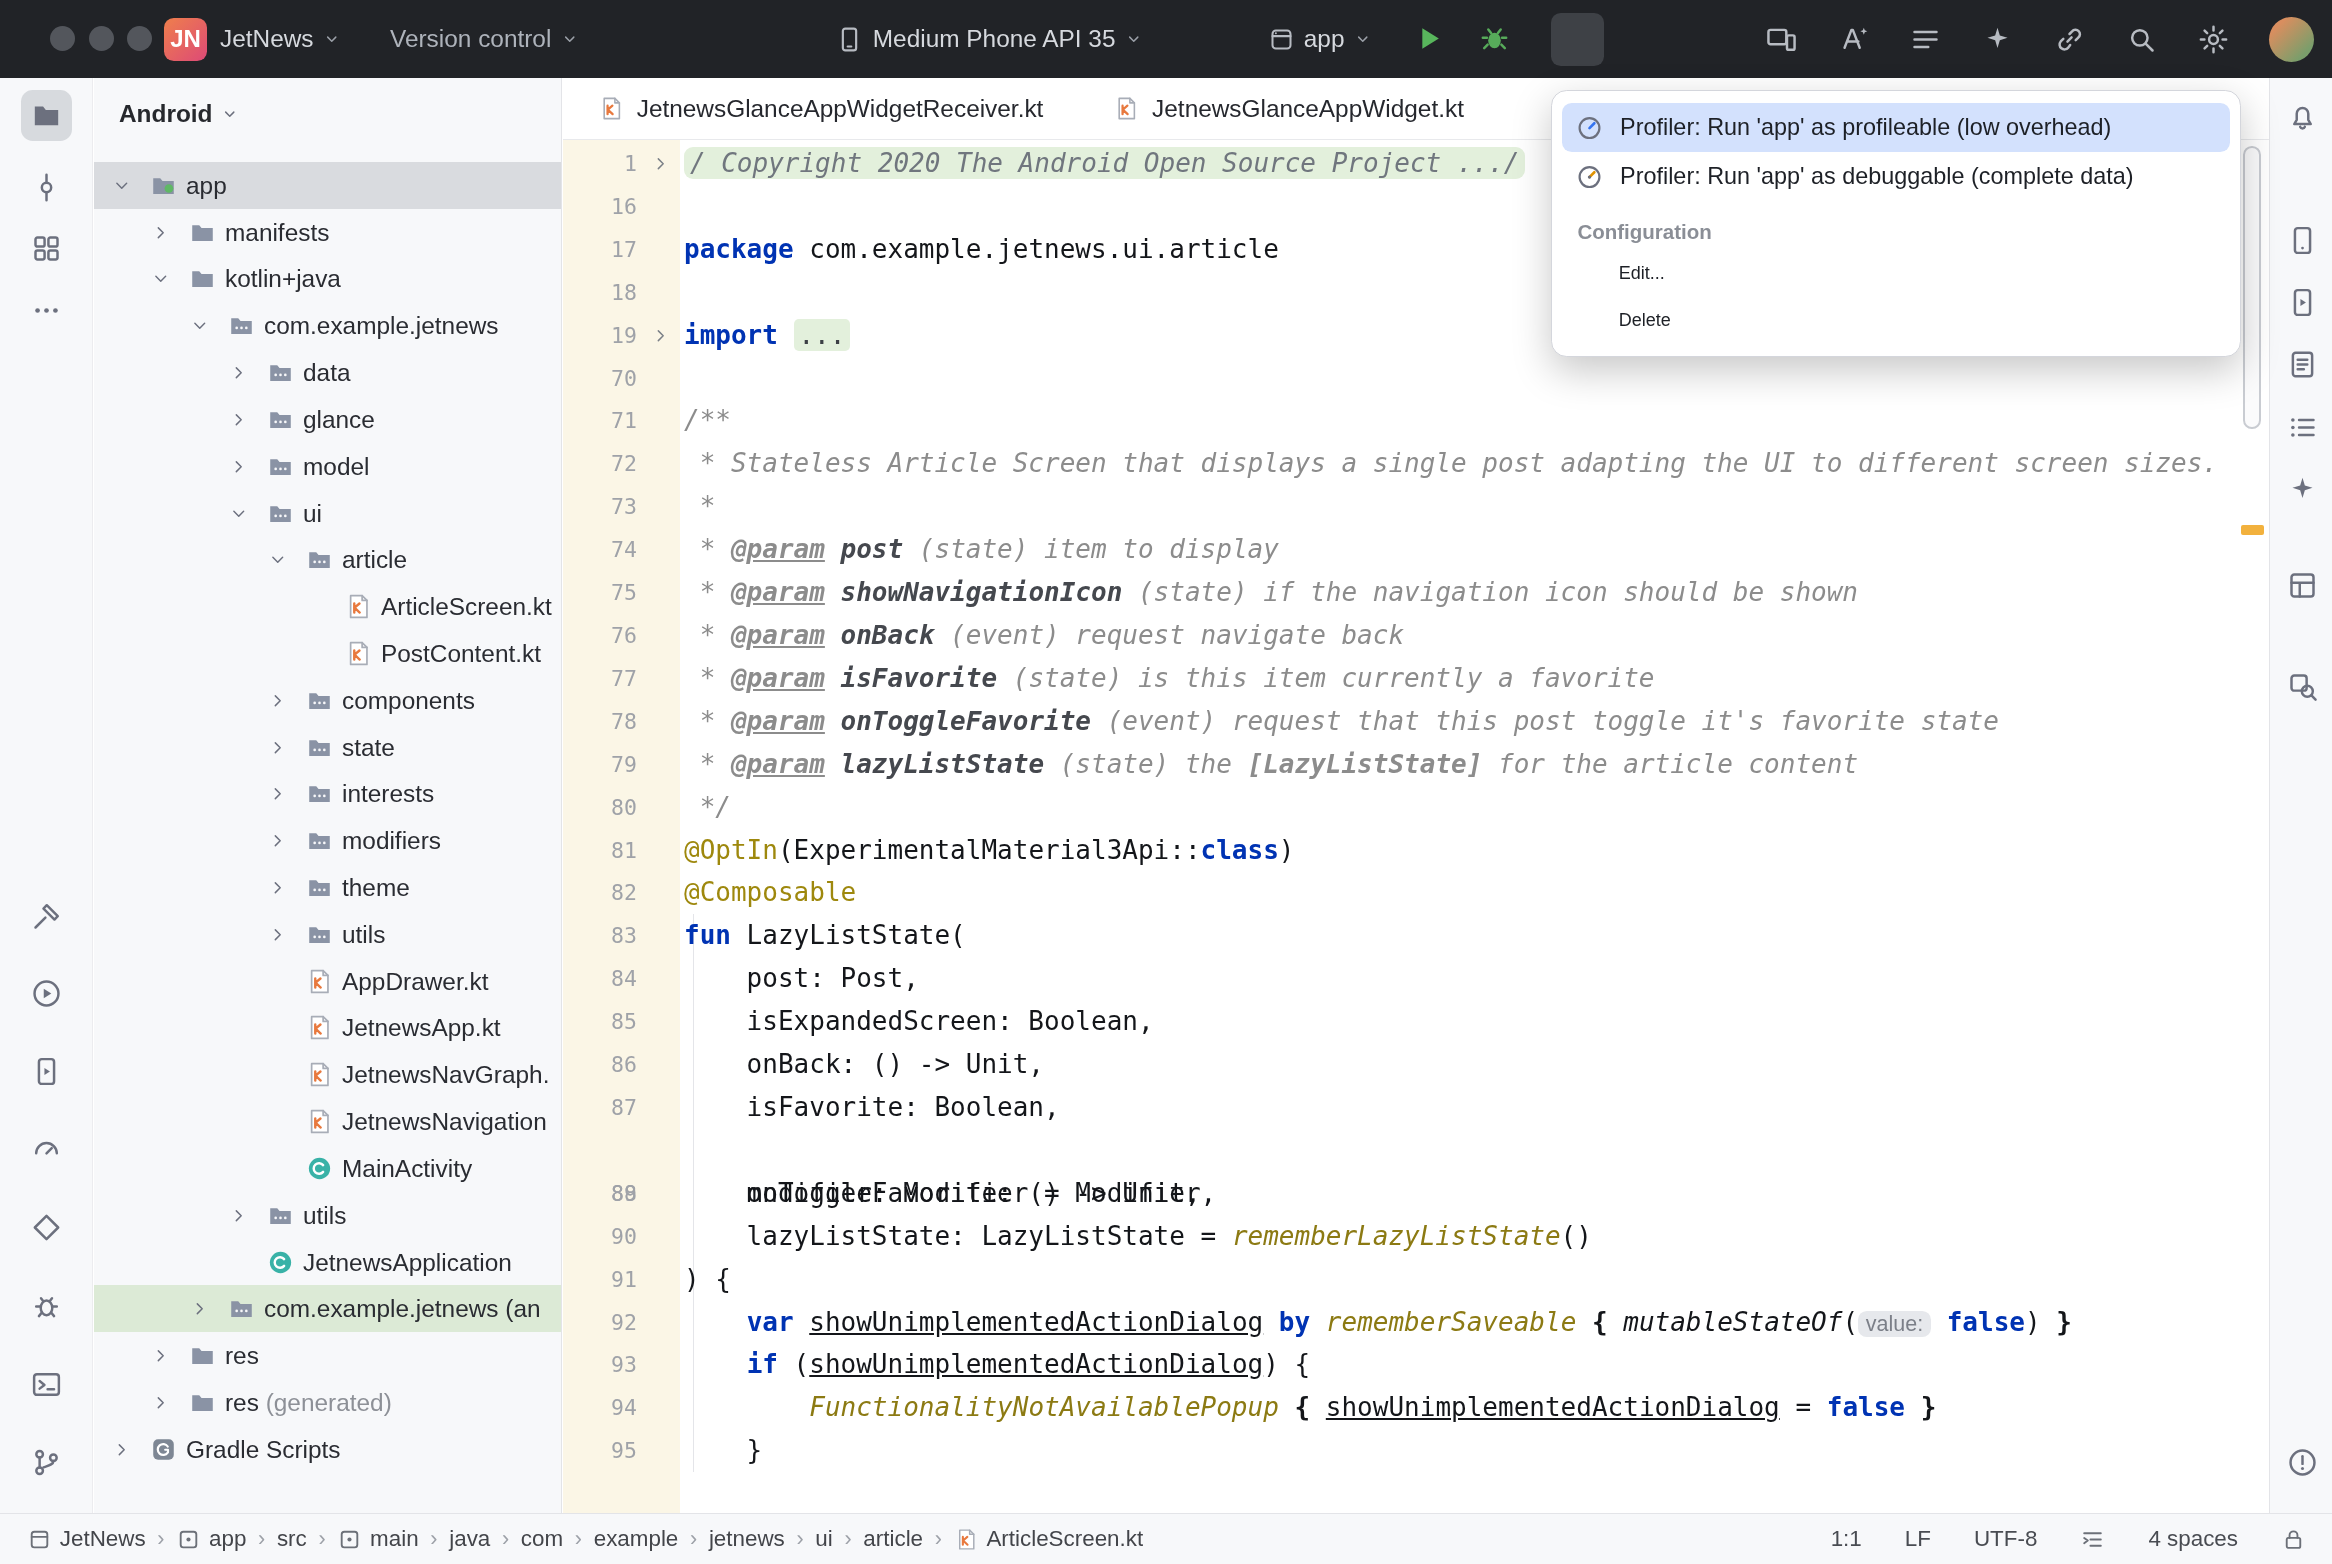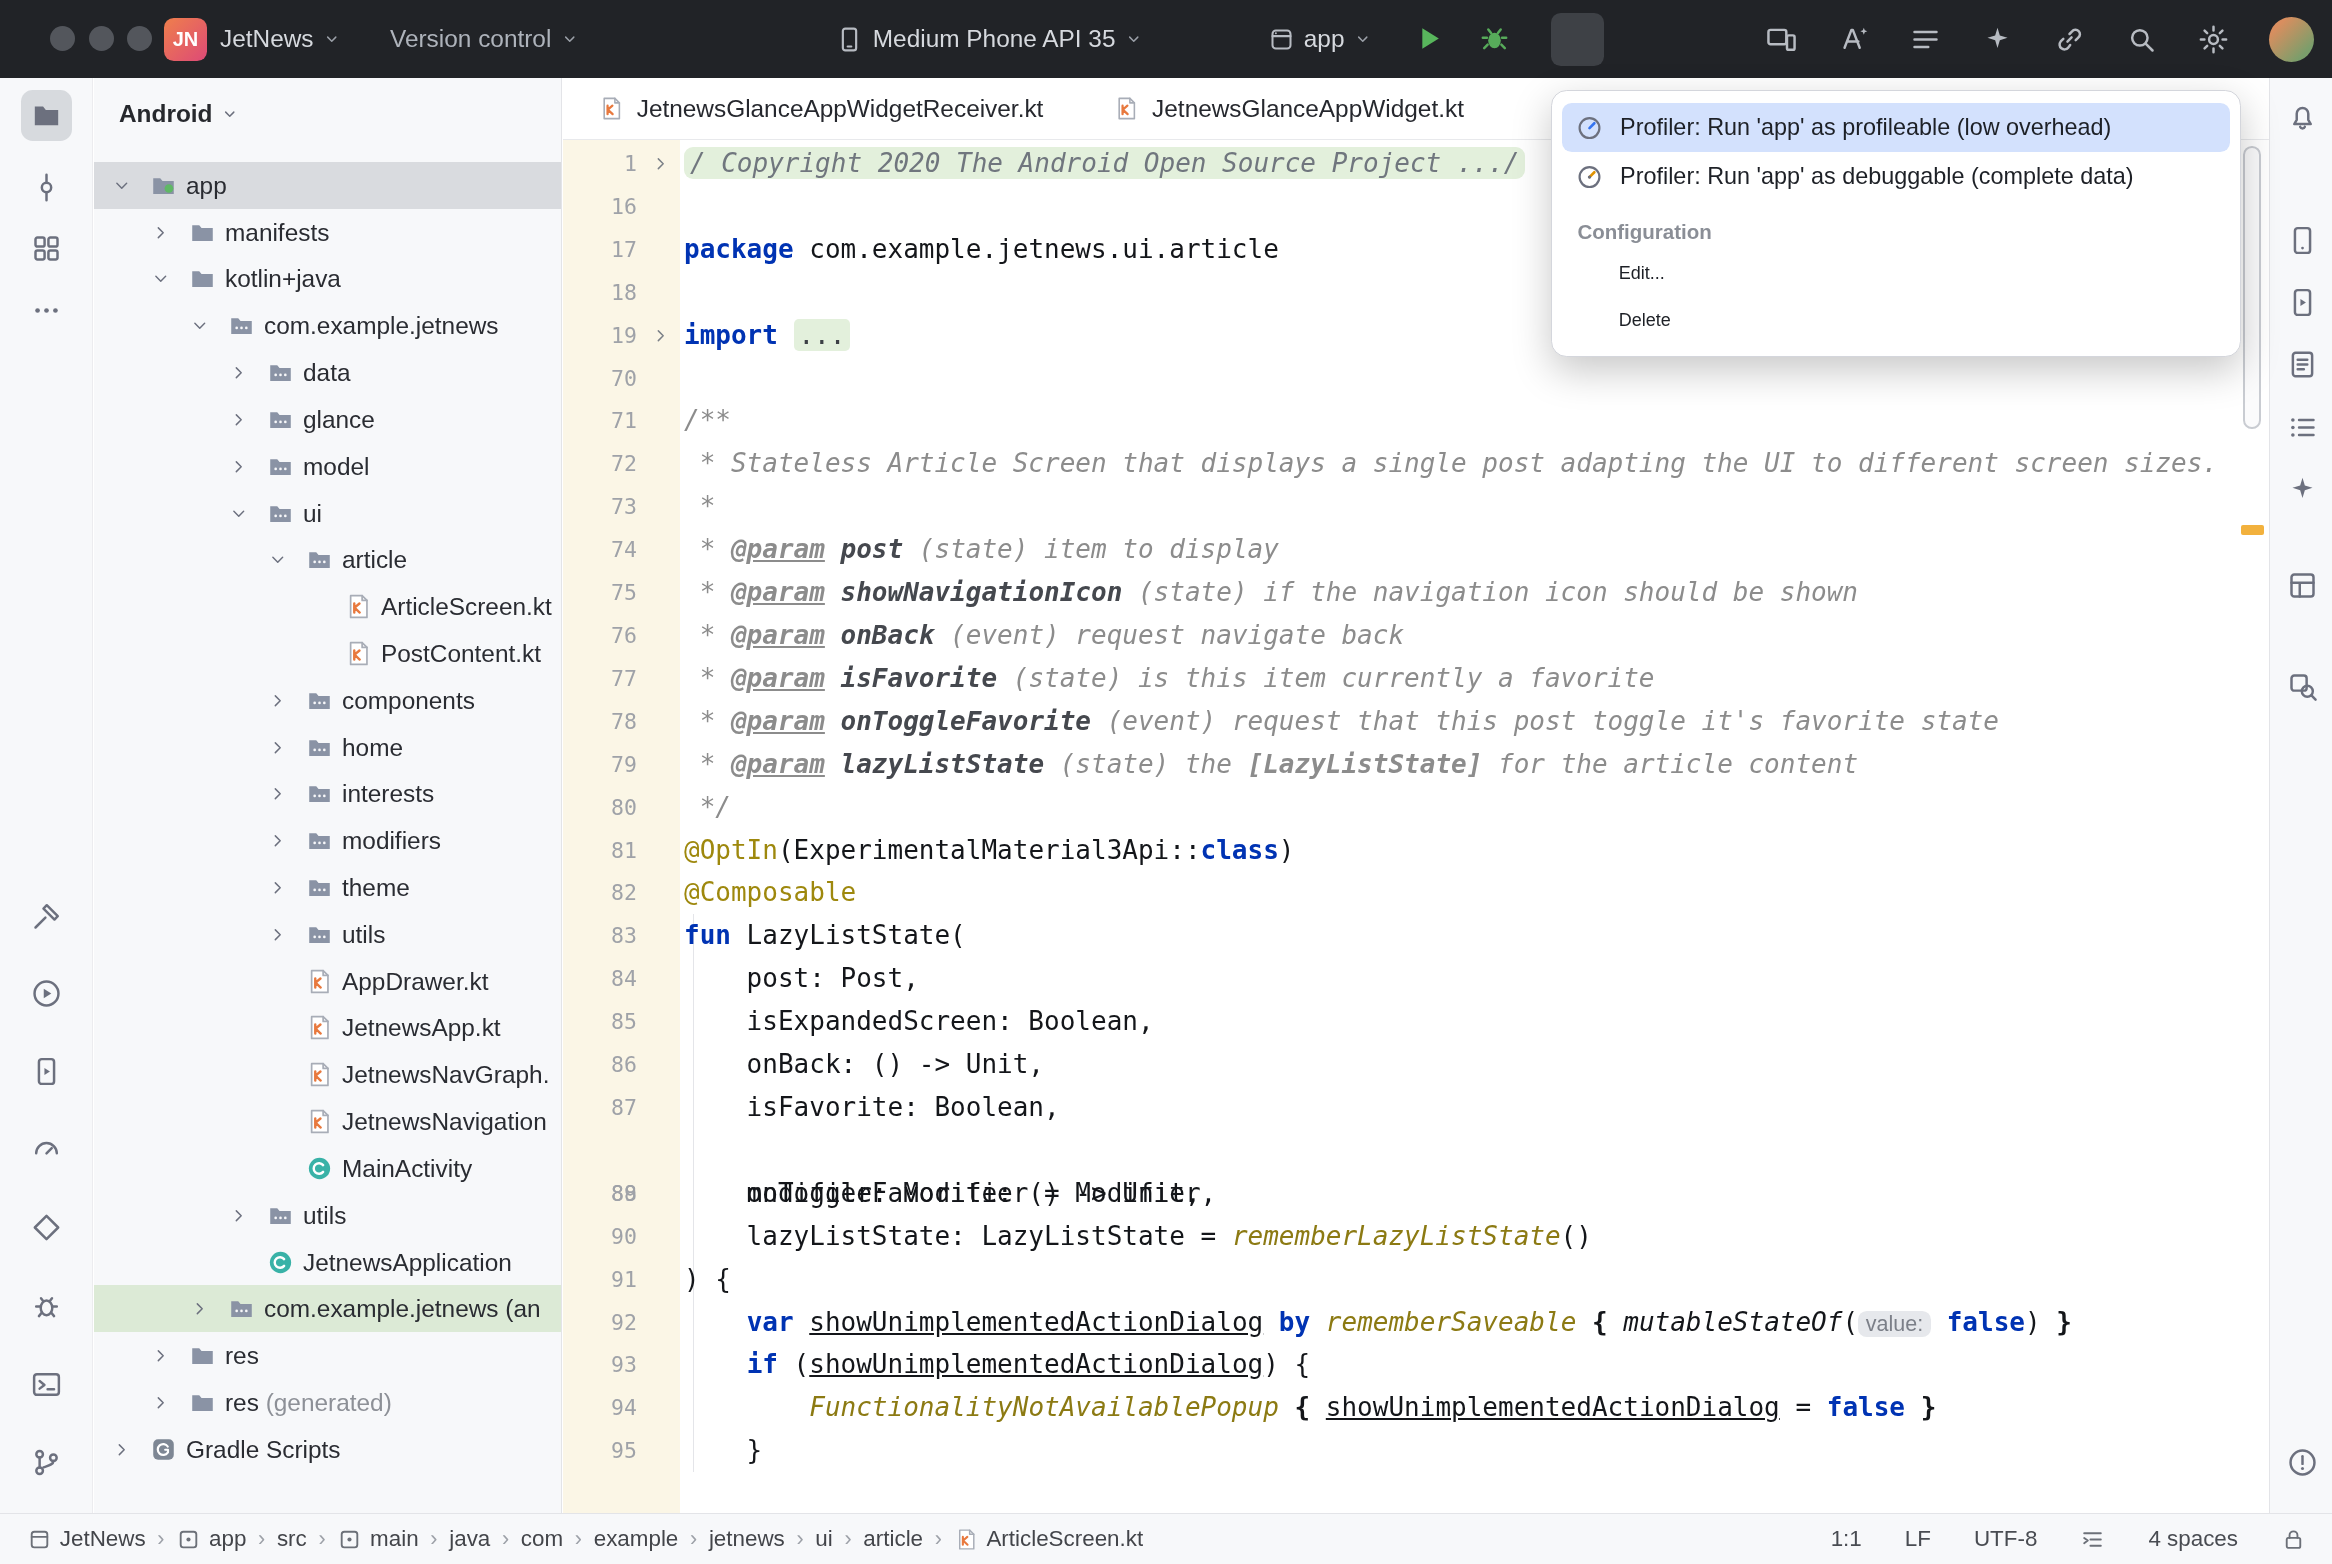--- a/index.html
+++ b/index.html
@@ -7,21 +7,21 @@
   .app{position:relative;width:2333px;height:1564px;background:#ffffff;overflow:hidden;
        font-family:"Liberation Sans",sans-serif;-webkit-font-smoothing:antialiased}
   .ic{display:inline-flex;align-items:center;justify-content:center;flex:0 0 auto}
   .ic svg{width:100%;height:100%;display:block}
 
   
   .topbar{position:absolute;left:0;top:0;width:100%;height:78px;background:#212327;color:#dfe1e5}
   .traffic{position:absolute;left:50px;top:26px;display:flex;gap:13.7px}
   .tl{width:25px;height:25px;border-radius:50%;background:#53565c}
   .jn-badge{position:absolute;left:164px;top:17.6px;width:43px;height:43px;border-radius:9.8px;
-            background:linear-gradient(135deg,#ef7f4c,#dd4a77);color:#fff;font-weight:bold;font-size:20px;
+            background:linear-gradient(135deg,#ef7f4c,#dd4a77);color:#fff;font-weight:bold;font-size:24px;
             display:flex;align-items:center;justify-content:center}
   .tbtn{position:absolute;top:0;height:78px;display:flex;align-items:center;gap:8.8px;font-size:24.4px;
         color:#d6d9de;background:none;border:none;cursor:default}
   .tbtn .chev{color:#9ba0a8}
   .tbtn.dim{color:#aeb3bb}
   .kebab-btn{position:absolute;left:1551px;top:12.7px;width:53px;height:53px;border-radius:9.8px;background:#3e4146;
              display:flex;align-items:center;justify-content:center;color:#cfd2d8}
   .iconbtn{position:absolute;top:22.4px;width:33px;height:33px;color:#b7bbc2;display:flex;align-items:center;justify-content:center}
   .tb-right{position:absolute;right:19.5px;top:0;height:78px;display:flex;align-items:center;gap:39px;color:#b7bbc2}
   .avatar{width:45px;height:45px;border-radius:50%;background:linear-gradient(135deg,#d98e5f 20%,#7a9e6b 80%)}
@@ -542,21 +542,21 @@
           <span class="ic tico" style="width: 29px; height: 29px; left: 211px;">
             <svg viewBox="0 0 24 24" fill="none" stroke="currentColor" stroke-width="1.8" stroke-linecap="round" stroke-linejoin="round">
               <path d="M3.5 6h5.8l1.9 2.3h9.3V19H3.5z" fill="#8a93a5" stroke="none"></path>
               <g fill="#f7f8fa" stroke="none">
                 <circle cx="8" cy="14" r="1.1"></circle>
                 <circle cx="12" cy="14" r="1.1"></circle>
                 <circle cx="16" cy="14" r="1.1"></circle>
               </g>
             </svg>
           </span>
-          <span class="tlabel" style="left: 248px;">home</span>
+          <span class="tlabel" style="left: 248px;">state</span>
         </div>
         <div class="trow" style="top: 692px;">
           <span class="ic tchev" style="width: 19.5px; height: 19.5px; left: 174px;">
             <svg viewBox="0 0 24 24" fill="none" stroke="currentColor" stroke-width="1.8" stroke-linecap="round" stroke-linejoin="round">
               <path d="M9 6l6 6-6 6"></path>
             </svg>
           </span>
           <span class="ic tico" style="width: 29px; height: 29px; left: 211px;">
             <svg viewBox="0 0 24 24" fill="none" stroke="currentColor" stroke-width="1.8" stroke-linecap="round" stroke-linejoin="round">
               <path d="M3.5 6h5.8l1.9 2.3h9.3V19H3.5z" fill="#8a93a5" stroke="none"></path>

